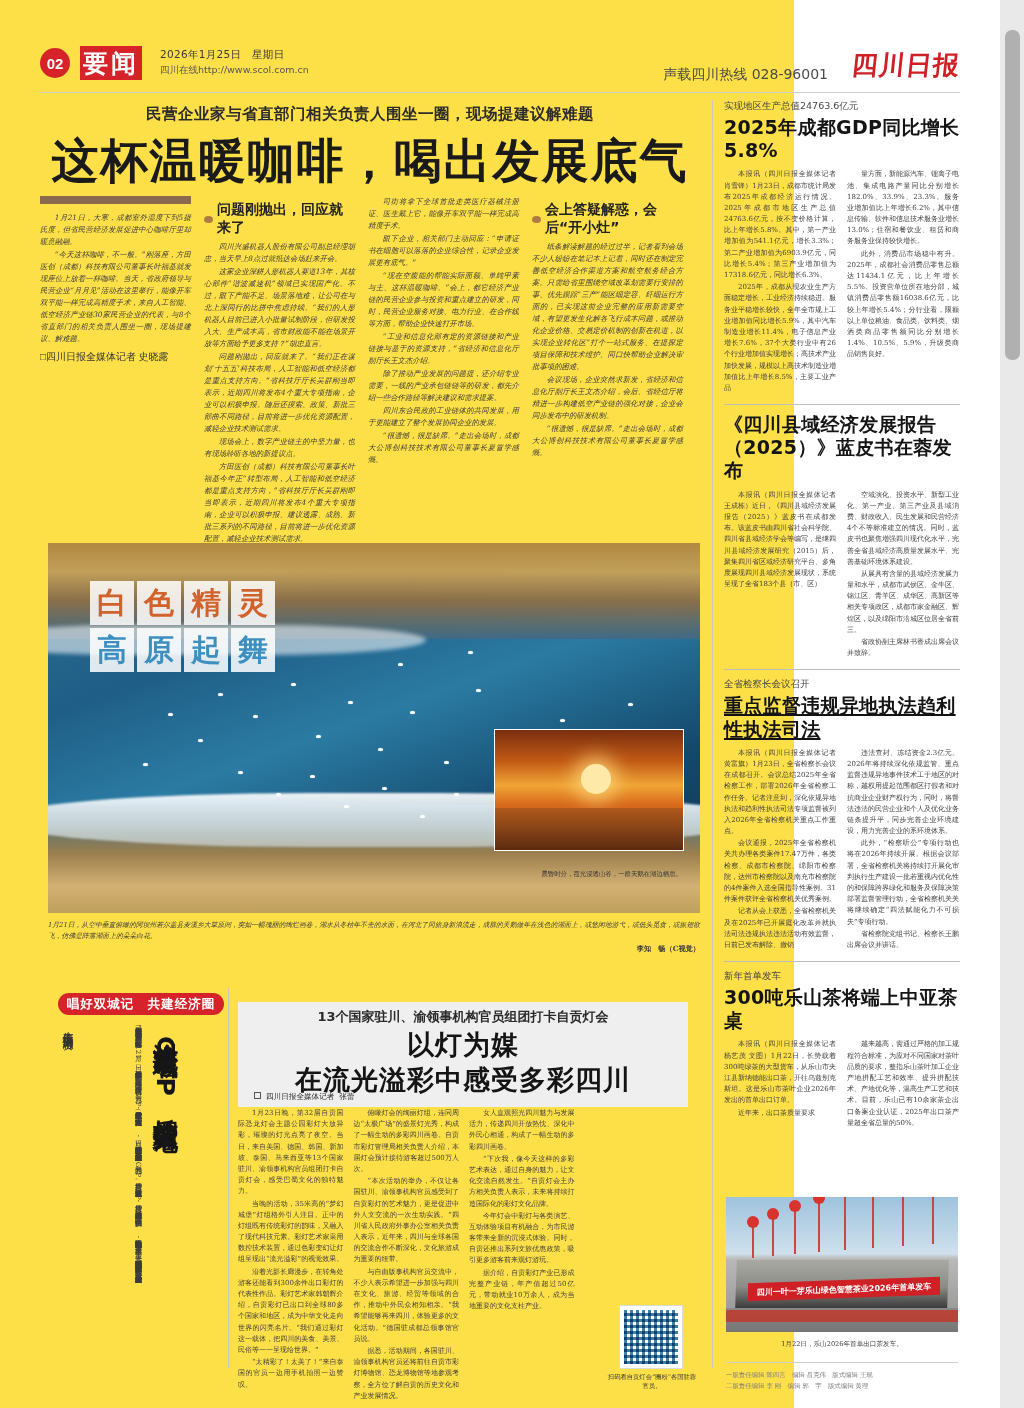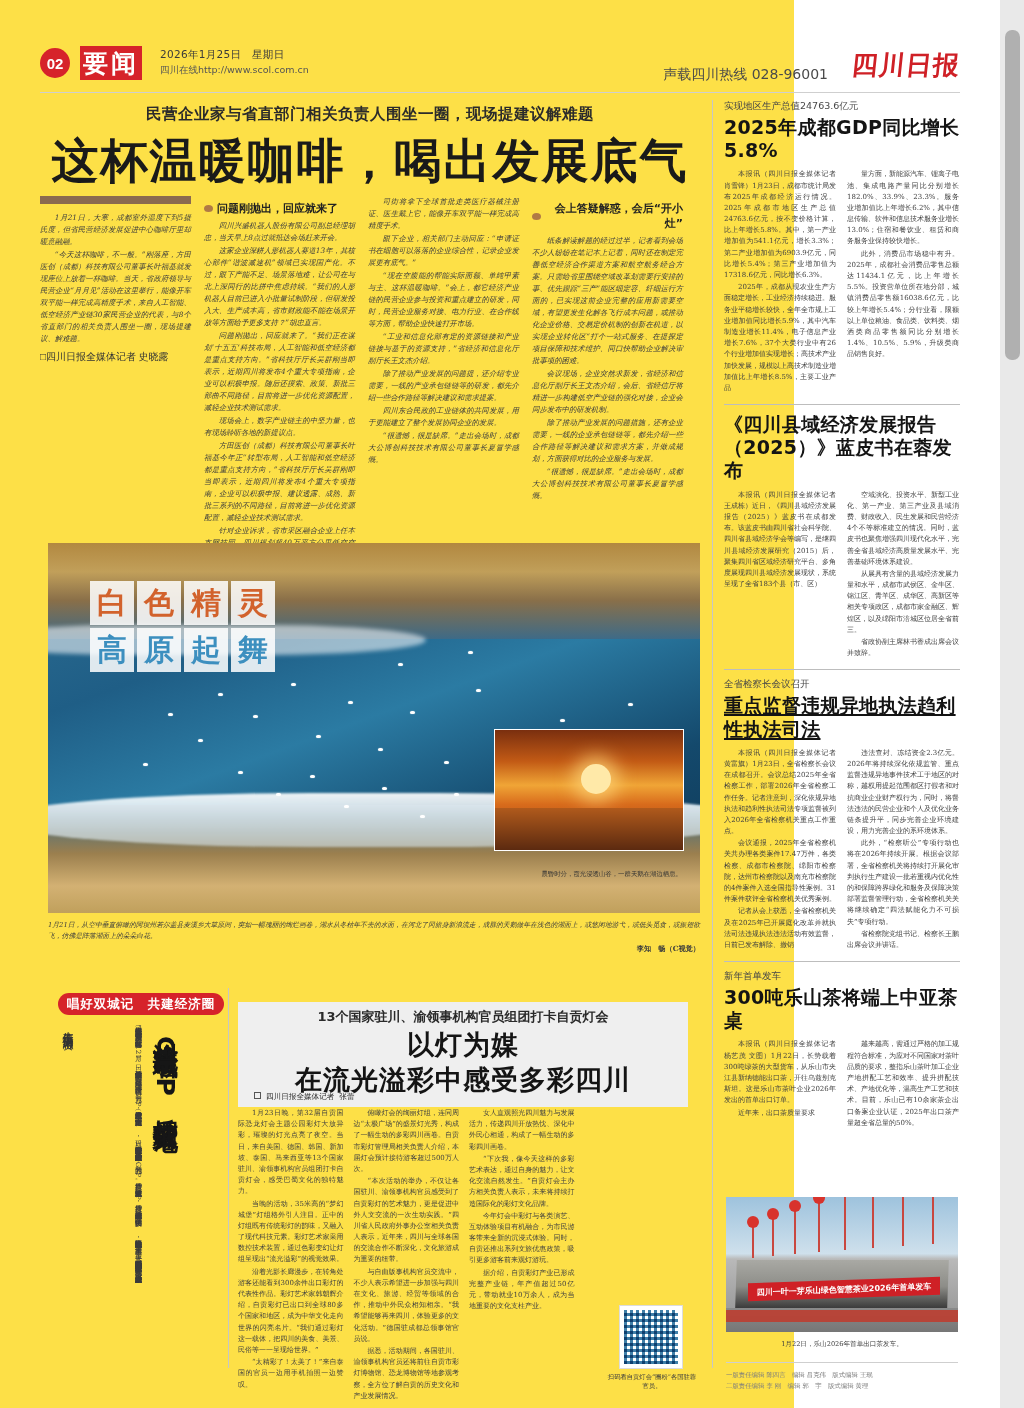--- a/index.html
+++ b/index.html
@@ -116,23 +116,22 @@
     width: 100%; height: 8px; background: #8b6a4f; margin-bottom: 8px;
   }
   .subhead-row {
     display: flex; align-items: center; gap: 4px; margin: 5px 0 4px 0;
   }
   .subhead-dot {
     width: 9px; height: 7px; border-radius: 50%;
     background: #b07a45; flex: none;
   }
   .subhead-text {
-    font-size: 11px; font-weight: bold; color: #222;
-    font-family: "DejaVu Sans", sans-serif;
-    text-align: right;
+    font-size: 14px; font-weight: bold; color: #222;
+    font-family: "DejaVu Sans", sans-serif;
   }
   .byline {
     font-size: 10px; color: #333; margin-top: 4px;
     font-family: Liberation Serif, serif;
   }
 
   
   .rail { position: absolute; left: 724px; top: 100px; width: 236px; }
   .rail-kicker {
     font-size: 9.5px; color: #474747; margin-bottom: 3px;
@@ -423,21 +422,20 @@
       </div>
 
       <div class="ma-col">
         <div class="subhead-row">
           <span class="subhead-dot"></span>
           <span class="subhead-text">会上答疑解惑，会后“开小灶”</span>
         </div>
         <div class="body-col">
           <p>纸条解读解题的经过过半，记者看到会场不少人纷纷在笔记本上记着，同时还在制定完善低空经济合作渠道方案和航空航务经合方案。只需给省里围绕空域改革划需要行安排的事、优先跟踪“三产”能区细定容、纤细运行方面的，已实现这前企业完整的应用新需要空域，有望更发生化解各飞行成本问题，或推动化企业价格、交易定价机制的创新在机道，以实现企业转化区“打个一站式服务、在提探定项目保障和技术维护、同口快帮助企业解决审批事项的困难。</p>
           <p>会议现场，企业突然求新发，省经济和信息化厅副厅长王文杰介绍，会后、省经信厅将精进一步构建低空产业链的强化对接，企业会同步发布中的研发机制。</p>
-          <p>除了推动产业发展的问题措施，还有企业需要，一线的企业承包链链等，都先介绍一些合作路径等解决建议和需求方案，并做成规划，方面获得对比的企业服务与发展。</p>
           <p>“很遗憾，很是缺席。”走出会场时，成都大公博创科技技术有限公司董事长夏冒学感慨。</p>
         </div>
       </div>
     </div>
 
     <div class="photo-feature">
       <div class="pf-shore-top"></div>
       <div class="pf-ice2"></div>
       <div class="pf-shore-bottom"></div>
       <div class="pf-ice"></div>

